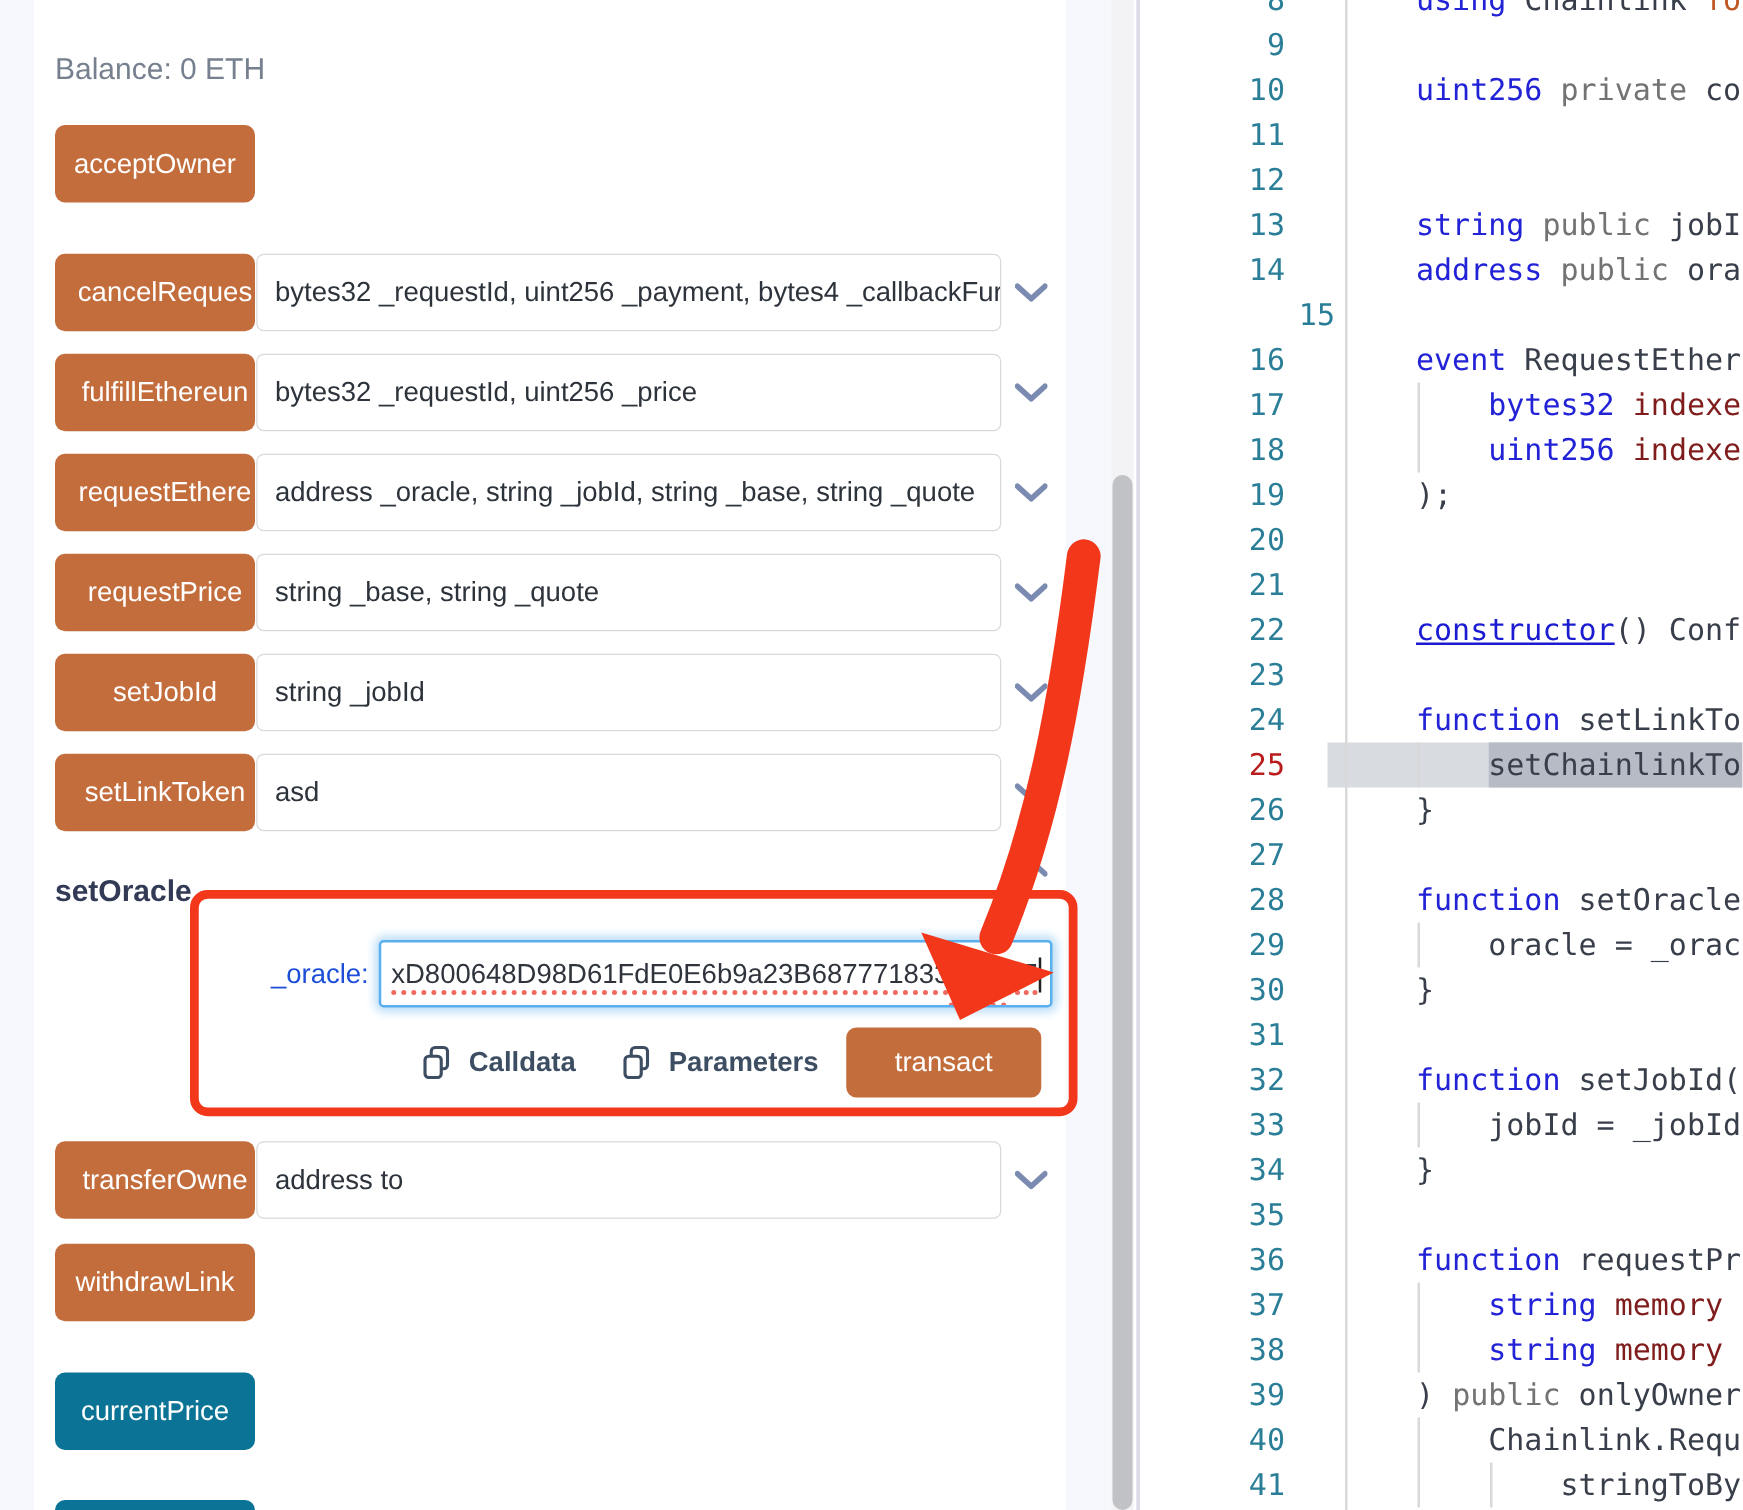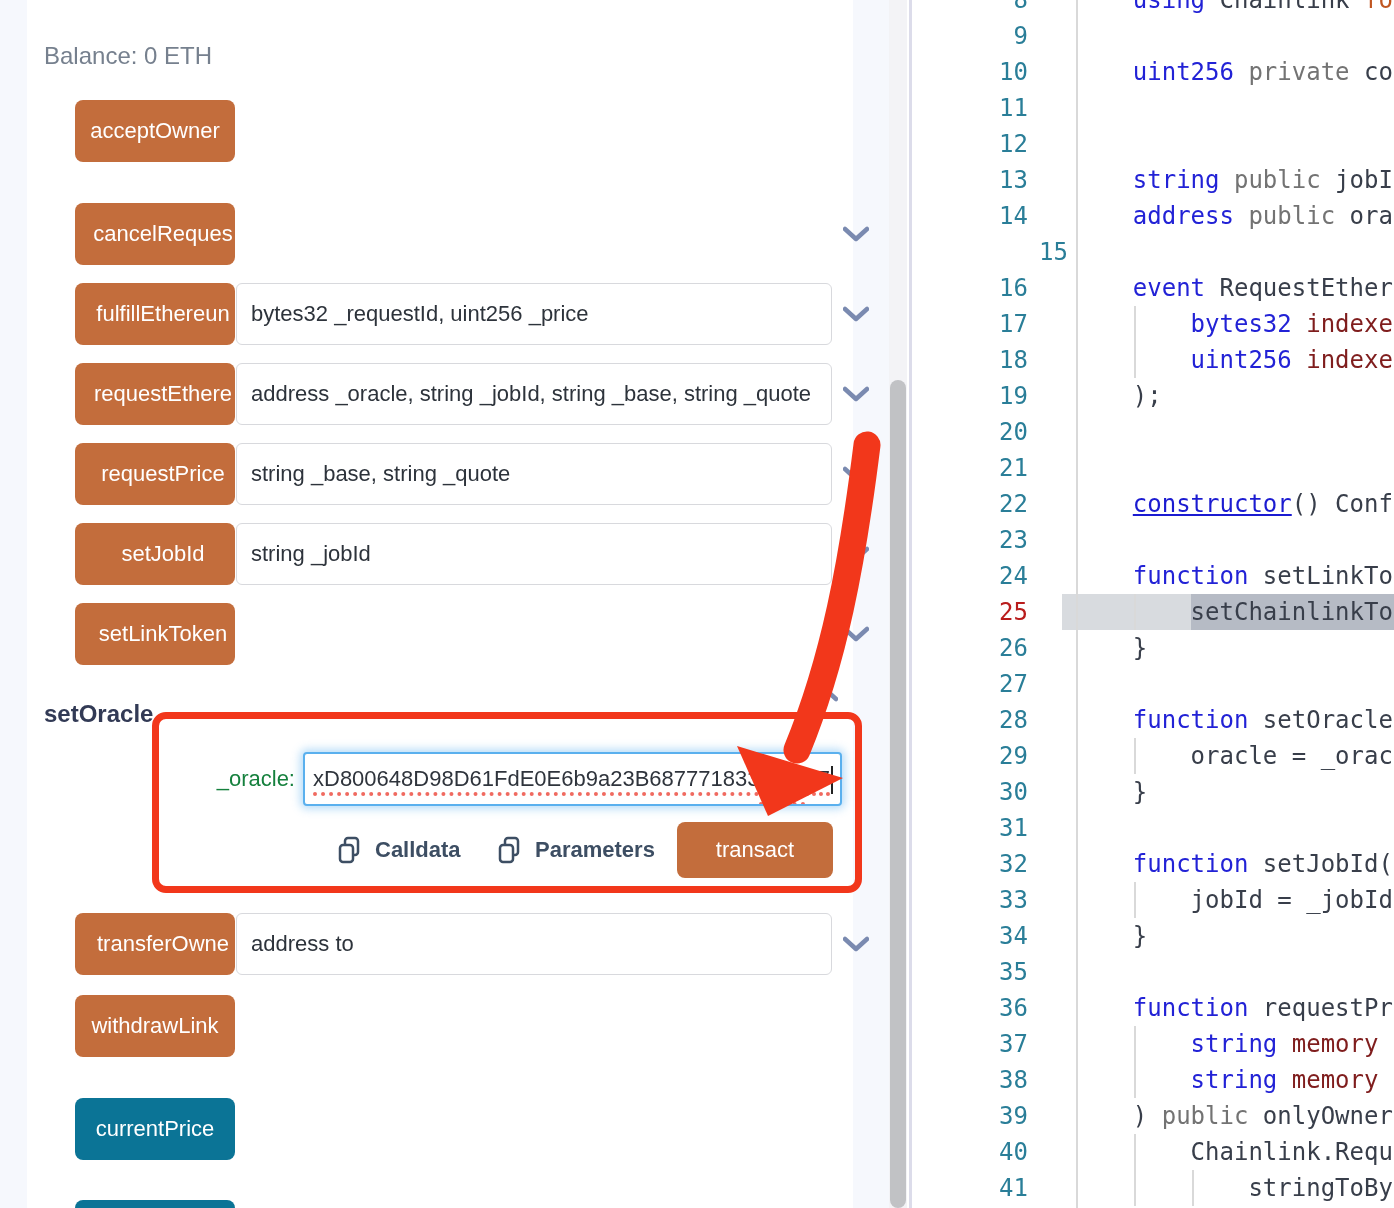--- a/index.html
+++ b/index.html
@@ -6,38 +6,38 @@
   html,body { width:1394px; height:1208px; overflow:hidden; background:#ffffff;
               font-family:"Liberation Sans", sans-serif; }
 
   
   .strip { position:absolute; top:0; height:1208px; background:#f6f8fd; }
   #strip-left  { left:0;   width:27px; }
   #strip-right { left:853px; width:36px; }
 
   #balance { position:absolute; left:44px; top:42px; font-size:24px; color:#76808e; }
 
-  .frow { position:absolute; left:44px; width:800px; height:62px;margin-left:31px; }
+  .frow { position:absolute; left:44px; width:800px; height:62px; }
   .fbtn { position:absolute; left:0; top:0; width:160px; height:62px; background:#c36d3c;
           border-radius:8px; color:#fff; font-size:22px; line-height:62px; text-align:center;
           overflow:hidden; white-space:nowrap; cursor:pointer; }
   .fbtn.flush { text-align:center; padding-left:16px; }
   .fbtn.view  { background:#0b7496; }
   .finput { position:absolute; left:161px; top:0; width:596px; height:62px;
             border:1.5px solid #d8d9dd; border-radius:6px; background:#fff;
             padding-left:14px; font-size:22px; color:#2d333b;
             font-family:"Liberation Sans", sans-serif; outline:none; }
   .finput::placeholder { color:#2d333b; opacity:1; }
   .chev { position:absolute; left:768px; top:23px; }
 
   #setoracle-title { position:absolute; left:44px; top:700px; font-size:24px; font-weight:bold; color:#323a55; }
   #collapse-chev { position:absolute; left:812px; top:686px; }
 
   #oracle-label { position:absolute; left:150px; top:766px; width:145px; text-align:right;
-                  font-size:22px; color:#15803d; }
+                  font-size:22px; color:#1d4ed8; }
   #oracle-input { position:absolute; left:303px; top:752px; width:539px; height:54px;
                   border:2px solid #5ab0ee; border-radius:4px; background:#fff;
                   box-shadow:0 0 8px 3px rgba(100,180,240,.45);
                   padding-left:8px; font-size:22px; color:#2f343c; line-height:50px;
                   white-space:nowrap; overflow:hidden; cursor:text; }
   .misspell { border-bottom:4px dotted #f06a60; padding-bottom:1px; }
   .val-gap { display:inline-block; width:46px; border-bottom:4px dotted #f06a60; height:30px; vertical-align:bottom; }
   .caret { display:inline-block; width:2px; height:28px; background:#222; vertical-align:middle; margin-left:1px; }
 
   .copybtn { position:absolute; top:836px; display:flex; align-items:center; gap:14px;
@@ -81,20 +81,21 @@
 <div id="strip-right" class="strip"></div>
 
 <div id="balance">Balance: 0 ETH</div>
 
 <div id="rows-top">
     <div class="frow" style="top: 100px;">
       <div class="fbtn">acceptOwner</div>
     </div>
     <div class="frow" style="top: 203px;">
       <div class="fbtn flush">cancelReques</div>
+      <input class="finput" placeholder="bytes32 _requestId, uint256 _payment, bytes4 _callbackFur" style="">
       <span class="chev"><svg width="26" height="16">
           <path d="M2 3 L13 13 L24 3" stroke="#7a8ab0" stroke-width="4.5" fill="none" stroke-linecap="round" stroke-linejoin="round"></path>
         </svg></span>
     </div>
     <div class="frow" style="top: 283px;">
       <div class="fbtn flush">fulfillEthereun</div>
       <input class="finput" placeholder="bytes32 _requestId, uint256 _price" style="">
       <span class="chev"><svg width="26" height="16">
           <path d="M2 3 L13 13 L24 3" stroke="#7a8ab0" stroke-width="4.5" fill="none" stroke-linecap="round" stroke-linejoin="round"></path>
         </svg></span>
@@ -115,20 +116,21 @@
     </div>
     <div class="frow" style="top: 523px;">
       <div class="fbtn flush">setJobId</div>
       <input class="finput" placeholder="string _jobId" style="">
       <span class="chev"><svg width="26" height="16">
           <path d="M2 3 L13 13 L24 3" stroke="#7a8ab0" stroke-width="4.5" fill="none" stroke-linecap="round" stroke-linejoin="round"></path>
         </svg></span>
     </div>
     <div class="frow" style="top: 603px;">
       <div class="fbtn flush">setLinkToken</div>
+      <input class="finput" value="asd" style="">
       <span class="chev"><svg width="26" height="16">
           <path d="M2 3 L13 13 L24 3" stroke="#7a8ab0" stroke-width="4.5" fill="none" stroke-linecap="round" stroke-linejoin="round"></path>
         </svg></span>
     </div>
   </div>
 
 <div id="setoracle-title">setOracle</div>
 <span id="collapse-chev">
   <svg width="26" height="16">
       <path d="M2 13 L13 3 L24 13" stroke="#7a8ab0" stroke-width="4.5" fill="none" stroke-linecap="round" stroke-linejoin="round"></path>

